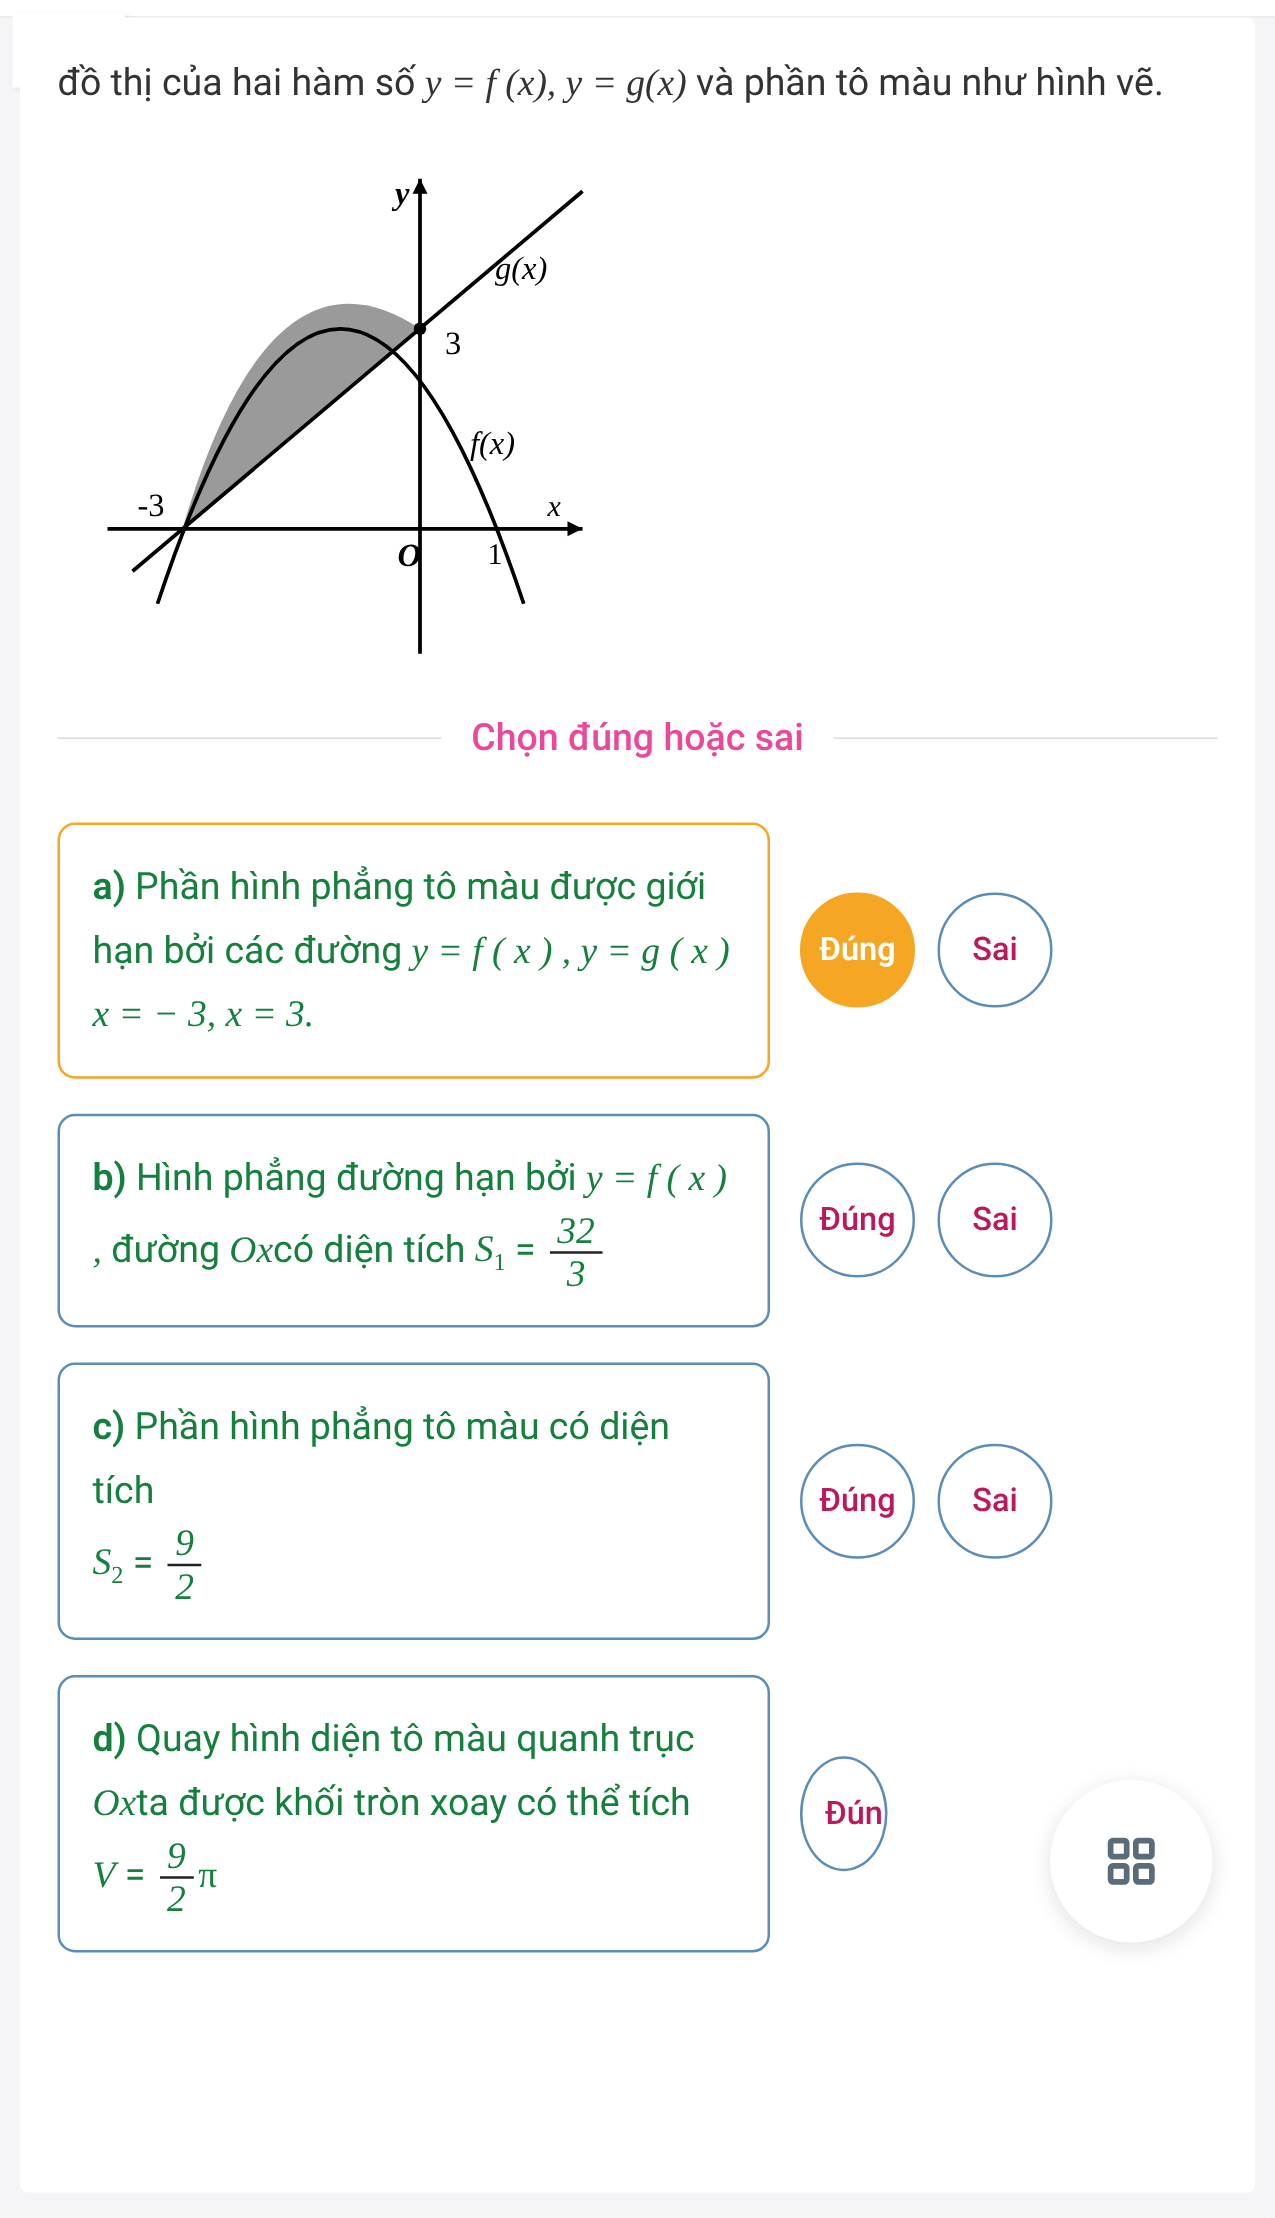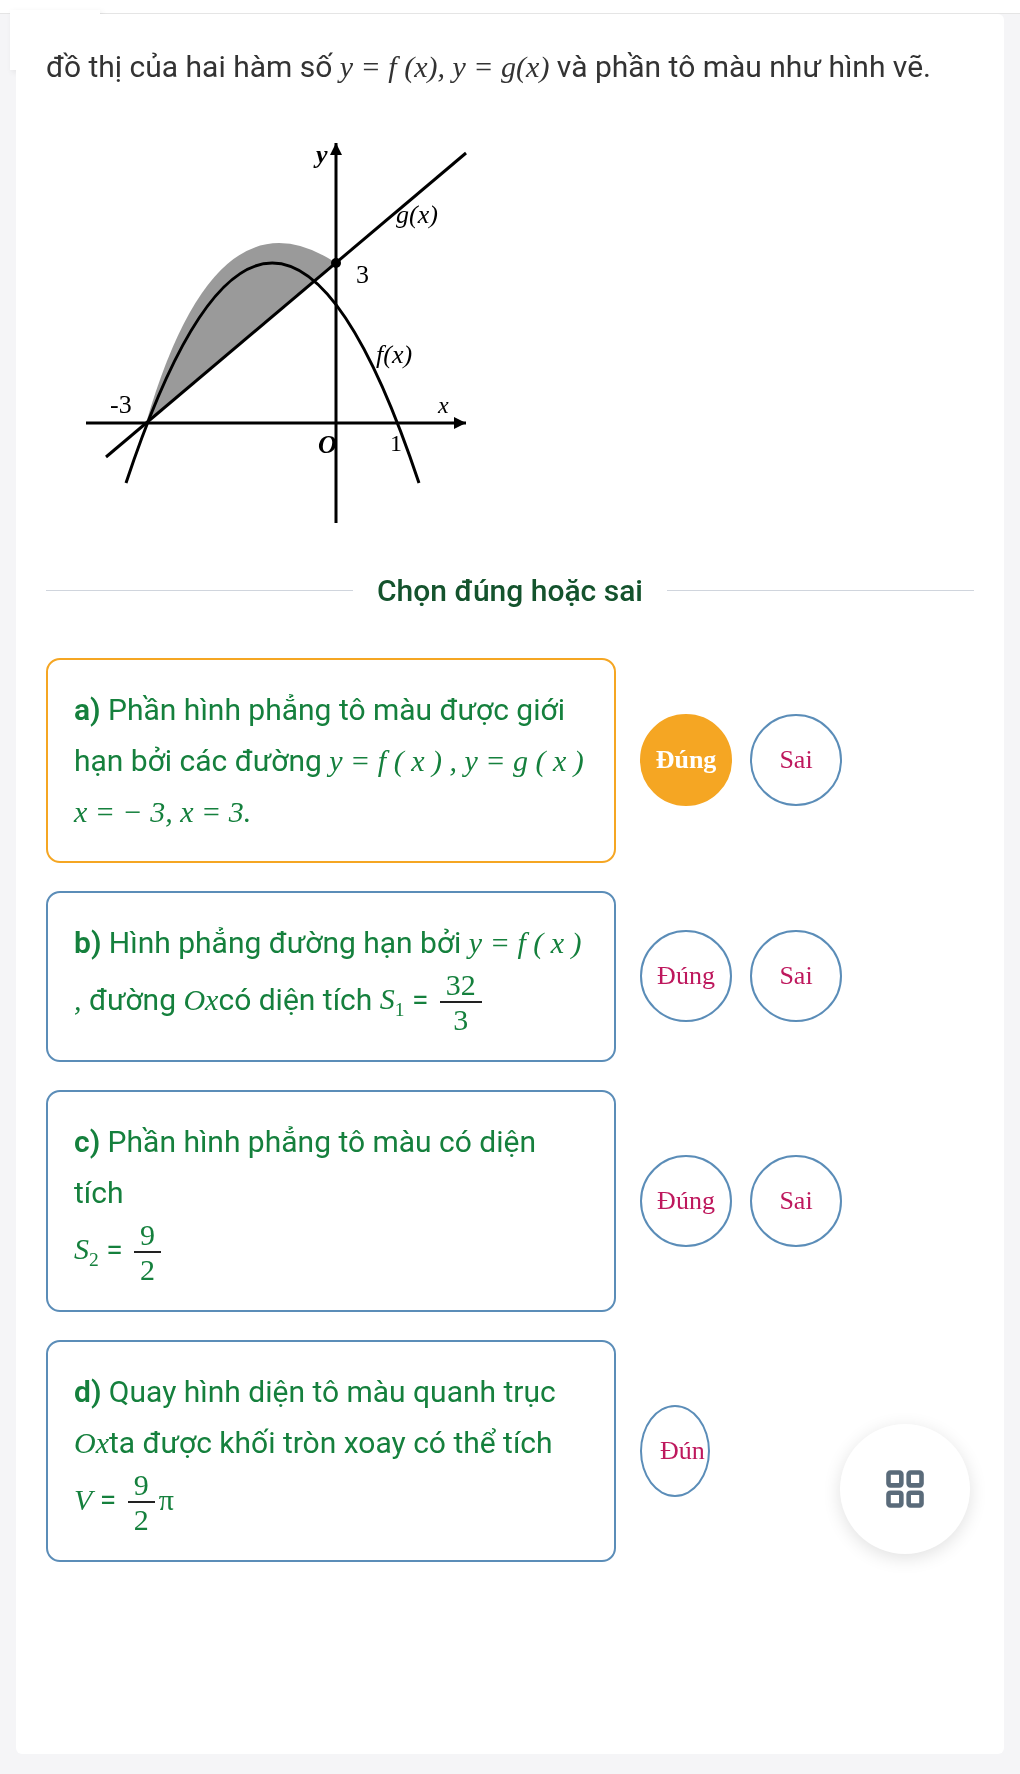--- a/index.html
+++ b/index.html
@@ -56,21 +56,21 @@
     align-items: center;
     margin: 40px 0 50px 0;
   }
   .divider-line {
     flex: 1;
     height: 1px;
     background: #d0d5dd;
   }
   .divider-label {
     font-size: 30px;
-    color: #14532d;
+    color: #ec4899;
     padding: 0 24px;
     font-weight: 500;
   }
   .option-row {
     display: flex;
     align-items: center;
     gap: 24px;
     margin-bottom: 28px;
   }
   .option-card {
@@ -83,21 +83,20 @@
     color: #15803d;
   }
   .option-card.selected {
     border-color: #f5a623;
   }
   .option-card b { font-weight: 600; }
   .btn-group {
     display: flex;
     gap: 18px;
     align-items: flex-end;
-    font-family: Liberation Serif, serif;
   }
   .btn-circle {
     width: 92px;
     height: 92px;
     border-radius: 50%;
     border: 2px solid #5b8db8;
     background: #fff;
     color: #be185d;
     font-size: 26px;
     font-weight: 500;
@@ -133,20 +132,21 @@
     cursor: pointer;
   }
   .fab svg { width: 44px; height: 44px; }
   .frac {
     display: inline-block;
     vertical-align: middle;
     text-align: center;
     font-family: Georgia, serif;
     line-height: 1.1;
     margin: 0 4px;
+    font-style: italic;
   }
   .frac .num { display:block; border-bottom: 2px solid #222; padding: 0 6px; }
   .frac .den { display:block; padding: 0 6px; }
   .mi { font-family: Georgia, "Times New Roman", serif; font-style: italic; }
   .sub { font-size: 0.65em; vertical-align: sub; font-style: normal;}
 </style>
 </head>
 <body>
 
 <div class="topbar"></div>

